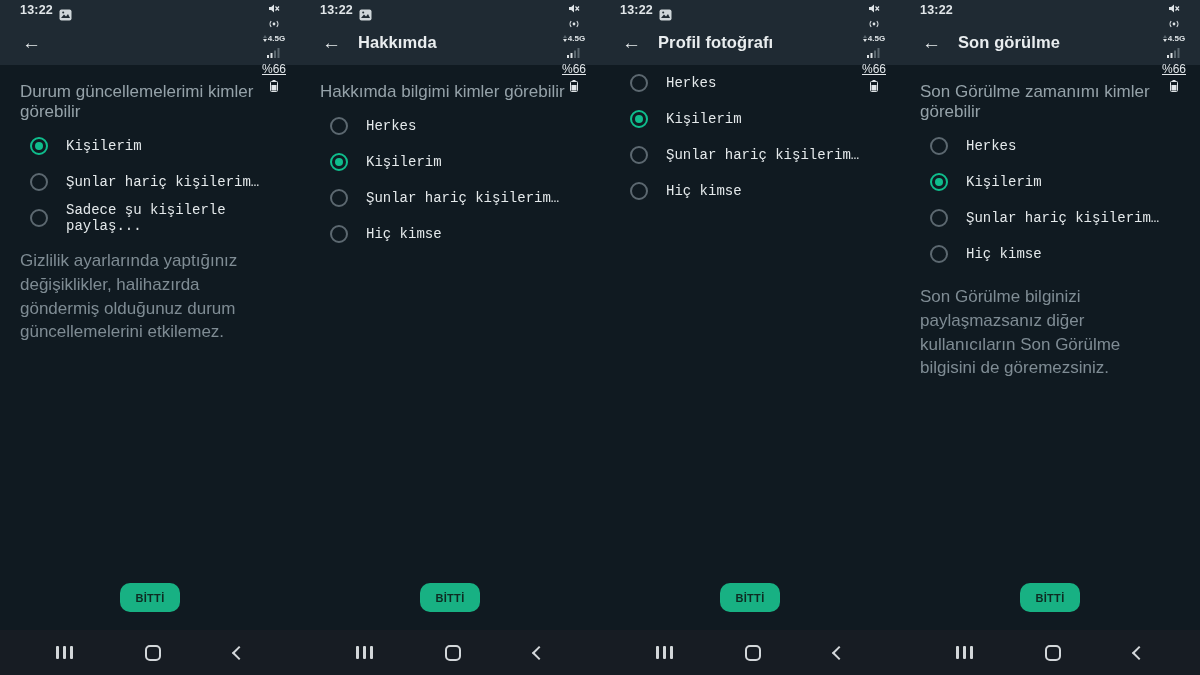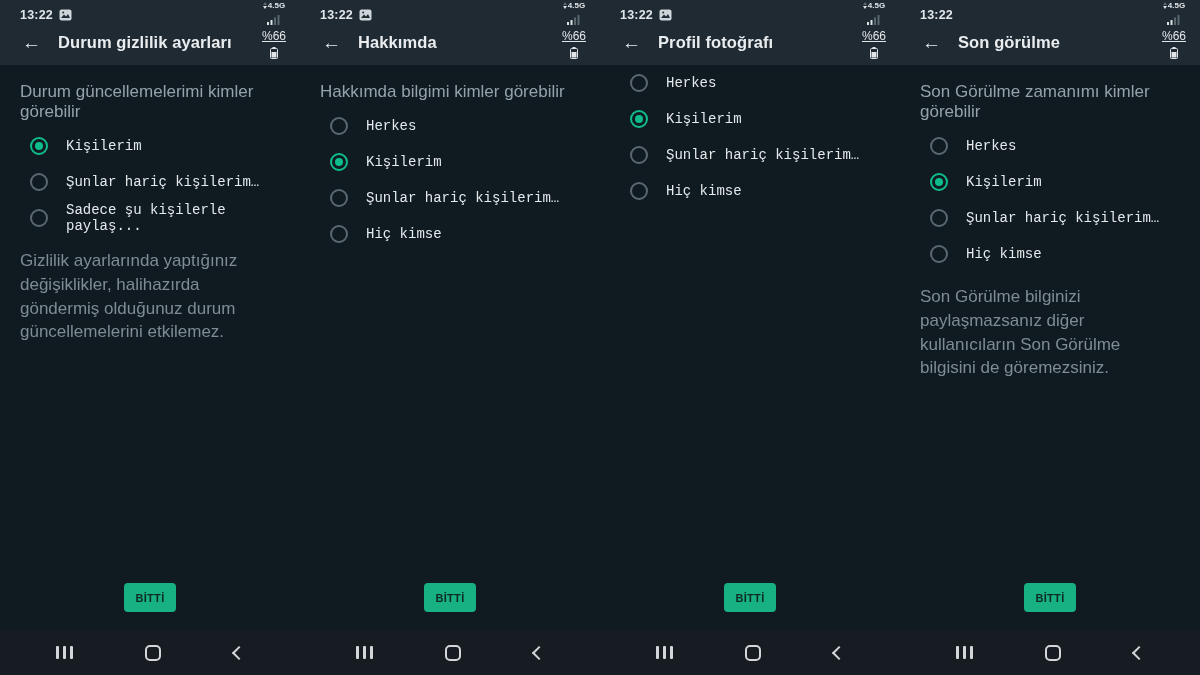--- a/index.html
+++ b/index.html
@@ -6,21 +6,21 @@
   html,body { margin:0; padding:0; }
   body {
     width:1200px; height:675px; overflow:hidden;
     background:#101a21; display:flex;
     font-family:"Liberation Sans", sans-serif;
   }
   .screen { position:relative; width:300px; height:675px; background:#101a21; flex:none; }
 
   
   .topbar { background:#1f2a33; height:65px; }
-  .statusbar { display:flex; align-items:center; height:26px; padding:3px 14px 0 20px; color:#e2e7ea; }
+  .statusbar { display:flex; height:26px; padding:3px 14px 0 20px; color:#e2e7ea; }
   .sb-time { font-size:12.5px; font-weight:bold; letter-spacing:.2px; }
   .sb-note { margin-left:6px; display:flex; align-items:center; }
   .sb-right { margin-left:auto; display:flex; align-items:center; gap:4px;flex-direction:column; }
   .nettype { display:flex; align-items:center; gap:1px; }
   .nettype .txt { font-size:8px; font-weight:bold; color:#dfe4e7; }
   .arrows { display:flex; flex-direction:column; gap:1px; }
   .arrows .up { width:0;height:0;border-left:2.5px solid transparent;border-right:2.5px solid transparent;border-bottom:3.5px solid #5b676f; }
   .arrows .down { width:0;height:0;border-left:2.5px solid transparent;border-right:2.5px solid transparent;border-top:3.5px solid #dfe4e7; }
   .sb-pct { font-size:12px; color:#e2e7ea;text-decoration:underline; }
 
@@ -31,21 +31,21 @@
   
   .section-label { padding:17px 20px 6px 20px; font-size:17px; color:#95a2a9; }
   .option-row { display:flex; align-items:center; height:36px; padding:0 20px 0 30px; cursor:pointer; }
   .radio { width:18px; height:18px; border:2px solid #5c6870; border-radius:50%; position:relative; flex:none; }
   .radio.selected { border-color:#0fbd8c; }
   .radio.selected::after { content:""; position:absolute; left:3px; top:3px; right:3px; bottom:3px; border-radius:50%; background:#0fbd8c; }
   .opt-label { margin-left:18px; font-size:14px; color:#e4e9eb;font-family:Liberation Mono, monospace; }
   .footer-note { margin:13px 24px 0 20px; font-size:17px; line-height:1.4; color:#7f8c94; }
 
   .done-btn { position:absolute; left:50%; transform:translateX(-50%); bottom:63px;
-    width:52px; height:29px; background:#18b183; border:none; border-radius:4px;
+    width:60px; height:29px; background:#18b183; border:none; border-radius:10px;
     color:#0e2b22; font-family:"Liberation Sans",sans-serif; font-weight:bold; font-size:11px;
     letter-spacing:.3px; cursor:pointer; }
 
   
   .navbar { position:absolute; left:0; right:0; bottom:0; height:45px; background:#171c23;
     display:flex; align-items:center; justify-content:space-between; padding:0 56px; }
   .nav-recents { display:flex; gap:4.5px; cursor:pointer; }
   .nav-recents i { display:block; width:2.5px; height:13px; background:#d3d7da; border-radius:1px; }
   .nav-home { width:16px; height:16px; border:2.5px solid #d3d7da; border-radius:5px; cursor:pointer; }
   .nav-back { width:10px; height:10px; border-left:2.5px solid #d3d7da; border-bottom:2.5px solid #d3d7da;
@@ -99,21 +99,20 @@
             <svg width="8" height="12" viewBox="0 0 8 12">
               <rect x="2.5" y="0" width="3" height="1.5" fill="#dfe4e7"></rect>
               <rect x="0.5" y="1.5" width="7" height="10" rx="1" fill="none" stroke="#dfe4e7"></rect>
               <rect x="1.5" y="5" width="5" height="5.5" fill="#dfe4e7"></rect>
             </svg>
           </span>
       </div>
     </div>
     <div class="appbar">
       <span class="back">←</span>
-      <span class="title">Durum gizlilik ayarları</span>
     </div>
   </div>
   <div class="section-label">Durum güncellemelerimi kimler görebilir</div>
   <div class="option-row">
     <span class="radio selected"></span>
     <span class="opt-label">Kişilerim</span>
   </div>
   <div class="option-row">
     <span class="radio"></span>
     <span class="opt-label">Şunlar hariç kişilerim…</span>

